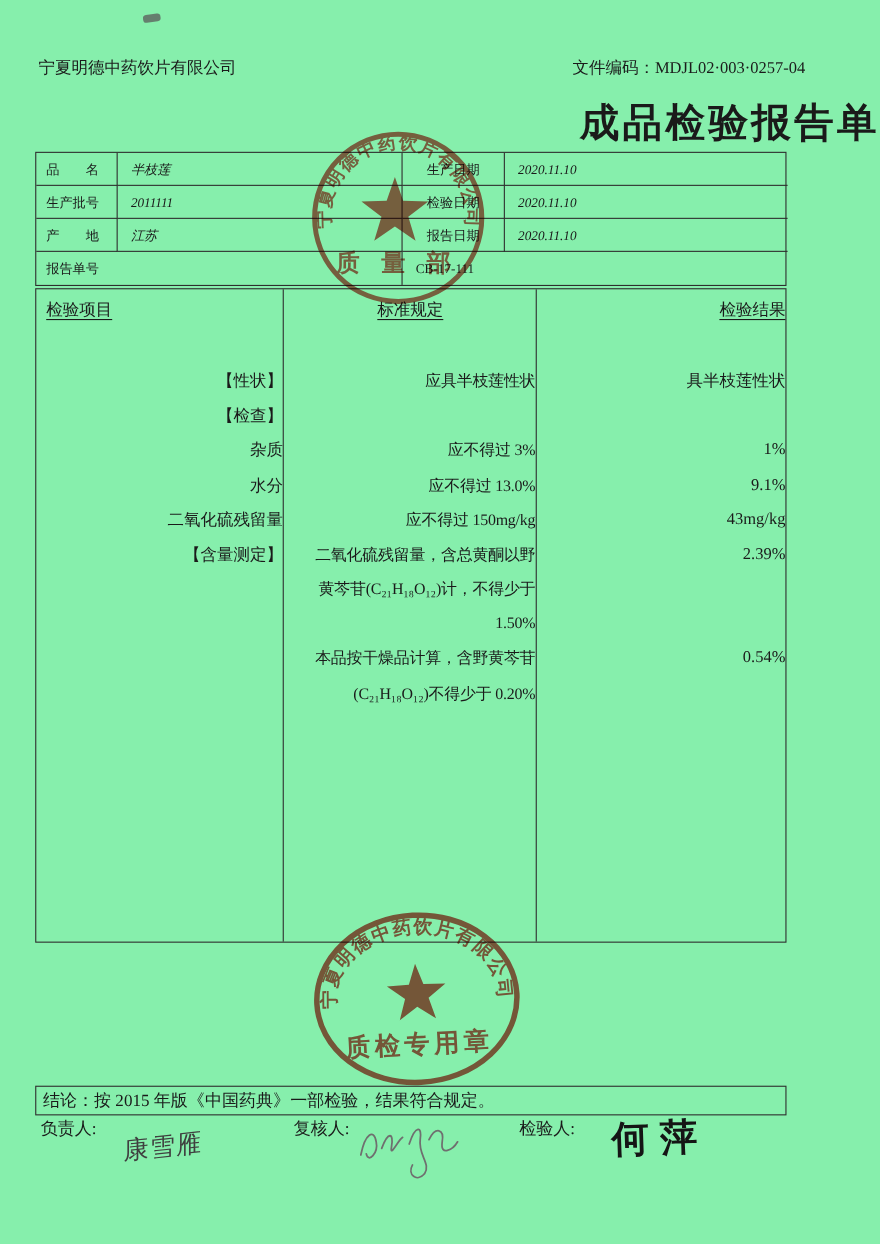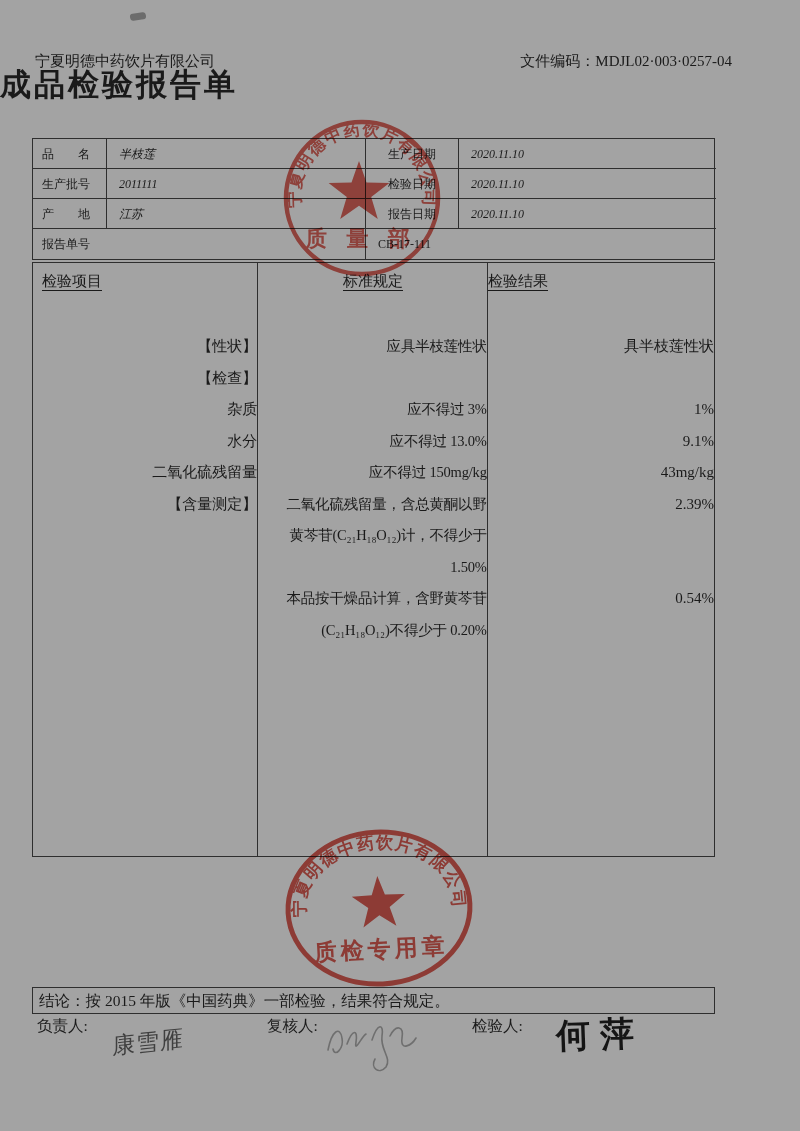--- a/index.html
+++ b/index.html
@@ -1,26 +1,26 @@
 <!DOCTYPE html>
 <html style="--stamp: #d84a3f;"><head>
 <meta charset="utf-8">
 <style>
   html,body{margin:0;padding:0;background:#ffffff;}
   .page{
-    position:relative; width:800px; height:1131px; background:#a3a3a3;
+    position:relative; width:800px; height:1131px; background:#86efac;
     font-family:"Liberation Serif","DejaVu Serif",serif; color:#1a1a1a;
     overflow:hidden;
   }
   
   .company{position:absolute; left:35px; top:52px; font-size:15px;}
   .doccode{position:absolute; right:68px; top:52px; font-size:15px;}
   .title{
-    position:absolute; left:0; top:64px; width:100%; text-align:left;
-    font-size:31px; font-weight:bold; letter-spacing:3px;
+    position:absolute; left:0; top:88px; width:100%; text-align:right;
+    font-size:36px; font-weight:bold; letter-spacing:3px;
   }
   .artifact{position:absolute; left:130px; top:13px; width:16px; height:7px;
     background:#5a5a5a; border-radius:3px; opacity:.75; transform:rotate(-8deg);}
   
   .info-table{
     position:absolute; left:32px; top:138px; width:683px;
     border:1px solid #2e2e2e; box-sizing:border-box;
     display:grid; grid-template-columns:74px 259px 93px 257px;
     font-size:12px;
   }
@@ -42,21 +42,21 @@
     border:1px solid #2e2e2e; box-sizing:border-box; font-size:15px;
   }
   .vline{position:absolute; top:0; bottom:0; width:1px; background:#2e2e2e;}
   .vline1{left:224px;} .vline2{left:454px;}
   .test-head{position:absolute; top:0; left:0; width:100%; height:68px;}
   .test-head span{
     position:absolute; top:9px; text-decoration:underline; text-underline-offset:4px;
   }
   .th0{left:9px;}
   .th1{left:225px; width:230px; text-align:center;}
-  .th2{left:455px; width:226px; text-align:left;}
+  .th2{left:455px; width:226px; text-align:right;}
   .test-grid{position:absolute; left:0; top:68px; width:100%;}
   .tgrow{display:flex; height:31.5px; align-items:center;text-align:right;}
   .tgcell{box-sizing:border-box; white-space:nowrap; overflow:visible;}
   .tgcell.c0{width:225px; padding-left:9px;}
   .tgcell.c1{width:230px; padding-left:13px; font-size:14.5px; letter-spacing:-0.2px;}
   .tgcell.c2{width:228px; padding-left:7px;}
   
   .conclusion{
     position:absolute; left:32px; top:987px; width:683px; height:27px;
     border:1px solid #2e2e2e; box-sizing:border-box;

